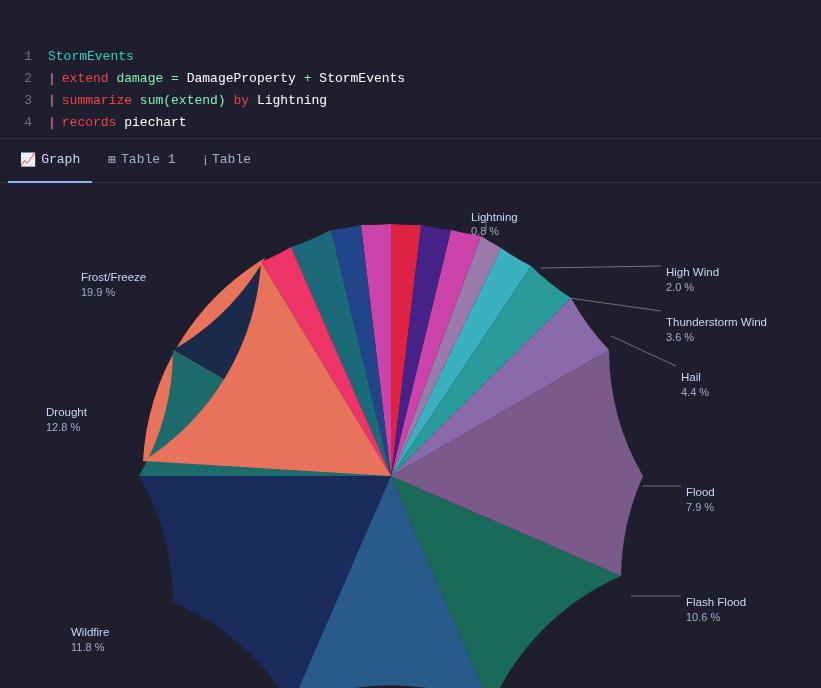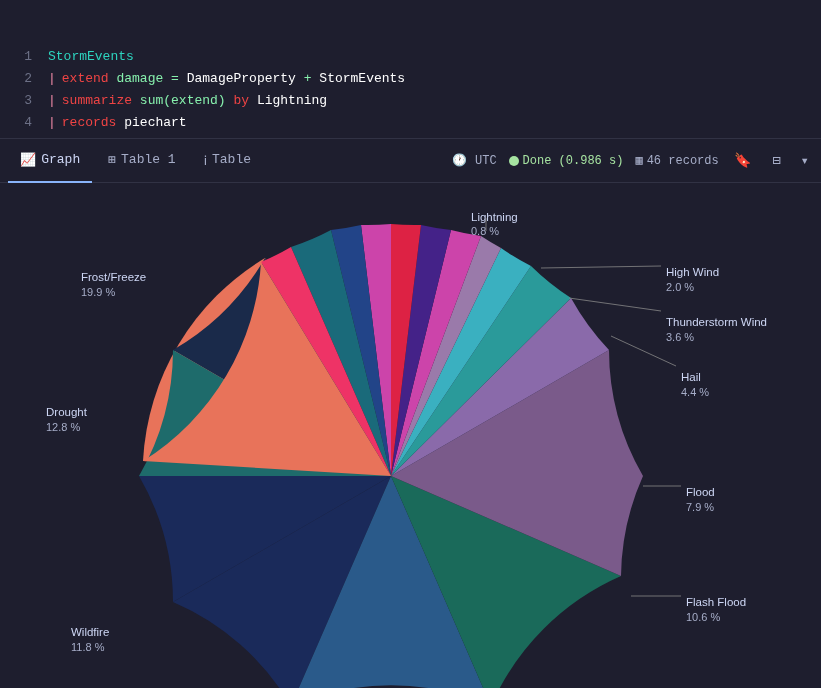--- a/index.html
+++ b/index.html
@@ -166,36 +166,20 @@
   </div>
   <div class="tab-btn">
     <span>⊞</span>
     <span>Table 1</span>
   </div>
   <div class="tab-btn">
     <span>ℹ</span>
     <span>Table</span>
   </div>
   <div class="toolbar-spacer"></div>
-  <div class="toolbar-right">
-    <span>
-      🕐 <span>UTC</span>
-    </span>
-    <span class="status-done">
-      <span class="status-dot"></span>
-      <span>Done (0.986 s)</span>
-    </span>
-    <span class="records-badge">
-      <span>▦</span>
-      <span>46 records</span>
-    </span>
-    <span class="icon-btn">🔖</span>
-    <span class="icon-btn">⊟</span>
-    <span class="icon-btn">▾</span>
-  </div>
 </div>
 
 <div class="chart-container">
   <svg class="pie-chart" width="780" height="530" viewBox="0 0 780 530">
     <g transform="translate(370, 280)">
 
       <path d="M0,0 L-248,-15 A252,252 0 0,1 -126,-218 Z" fill="#e8735a"></path>
 
       <path d="M0,0 L-126,-218 A252,252 0 0,1 -218,-126 Z" fill="#1a2a4a"></path>
 

